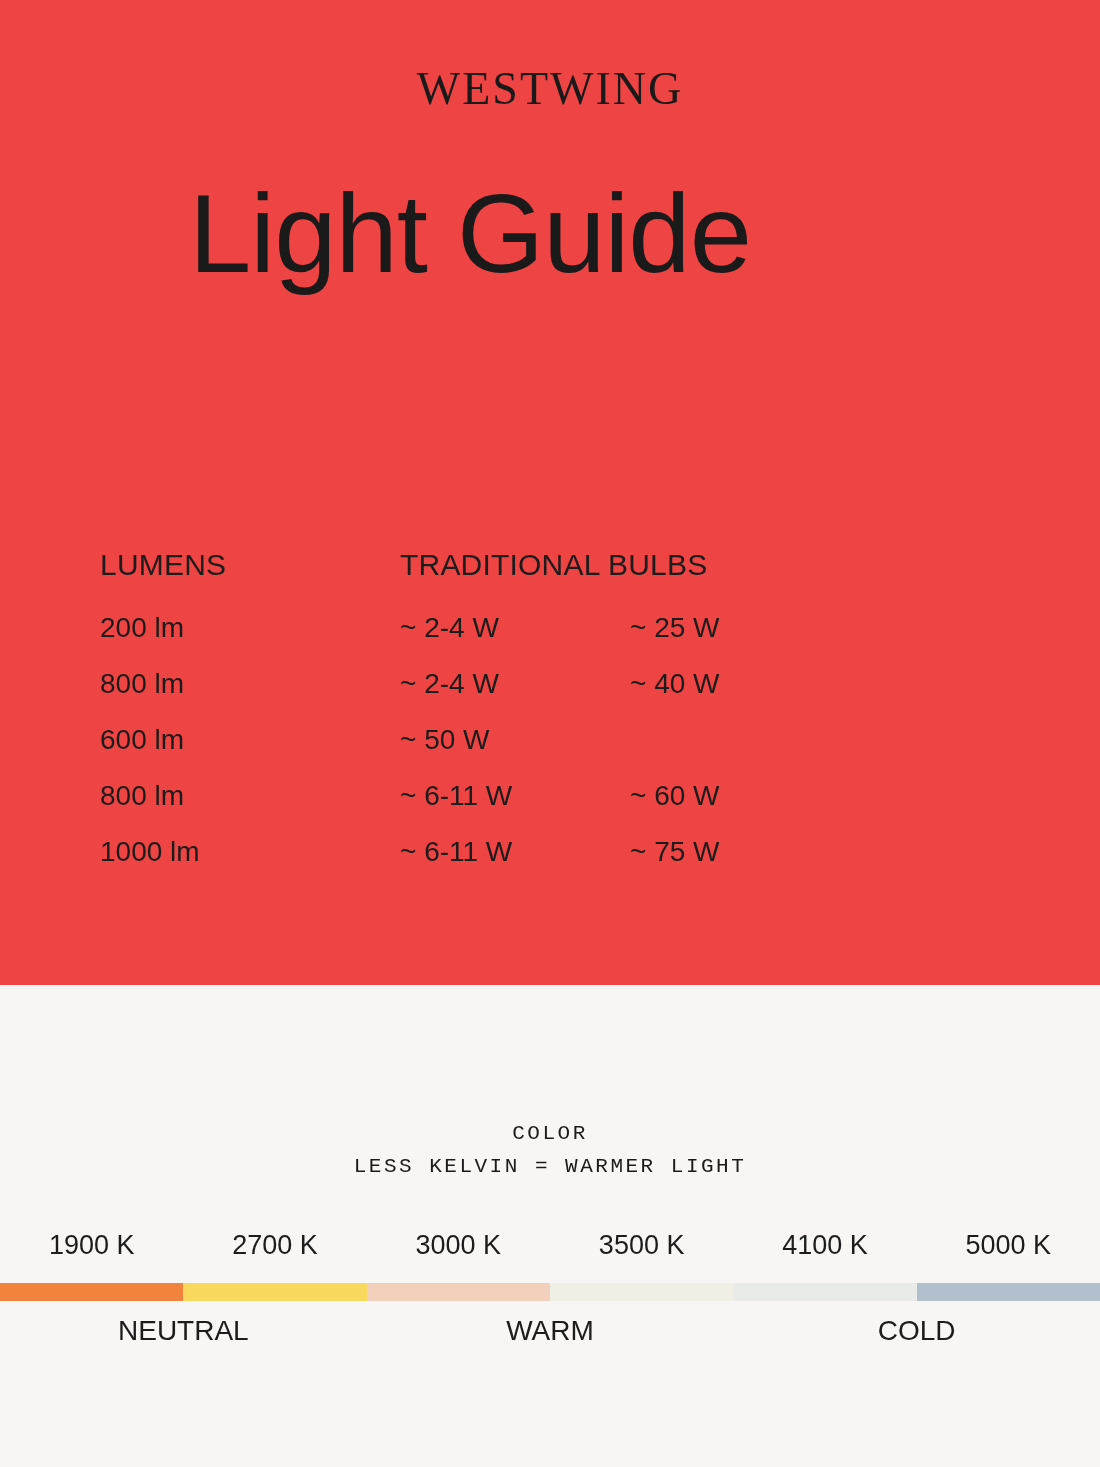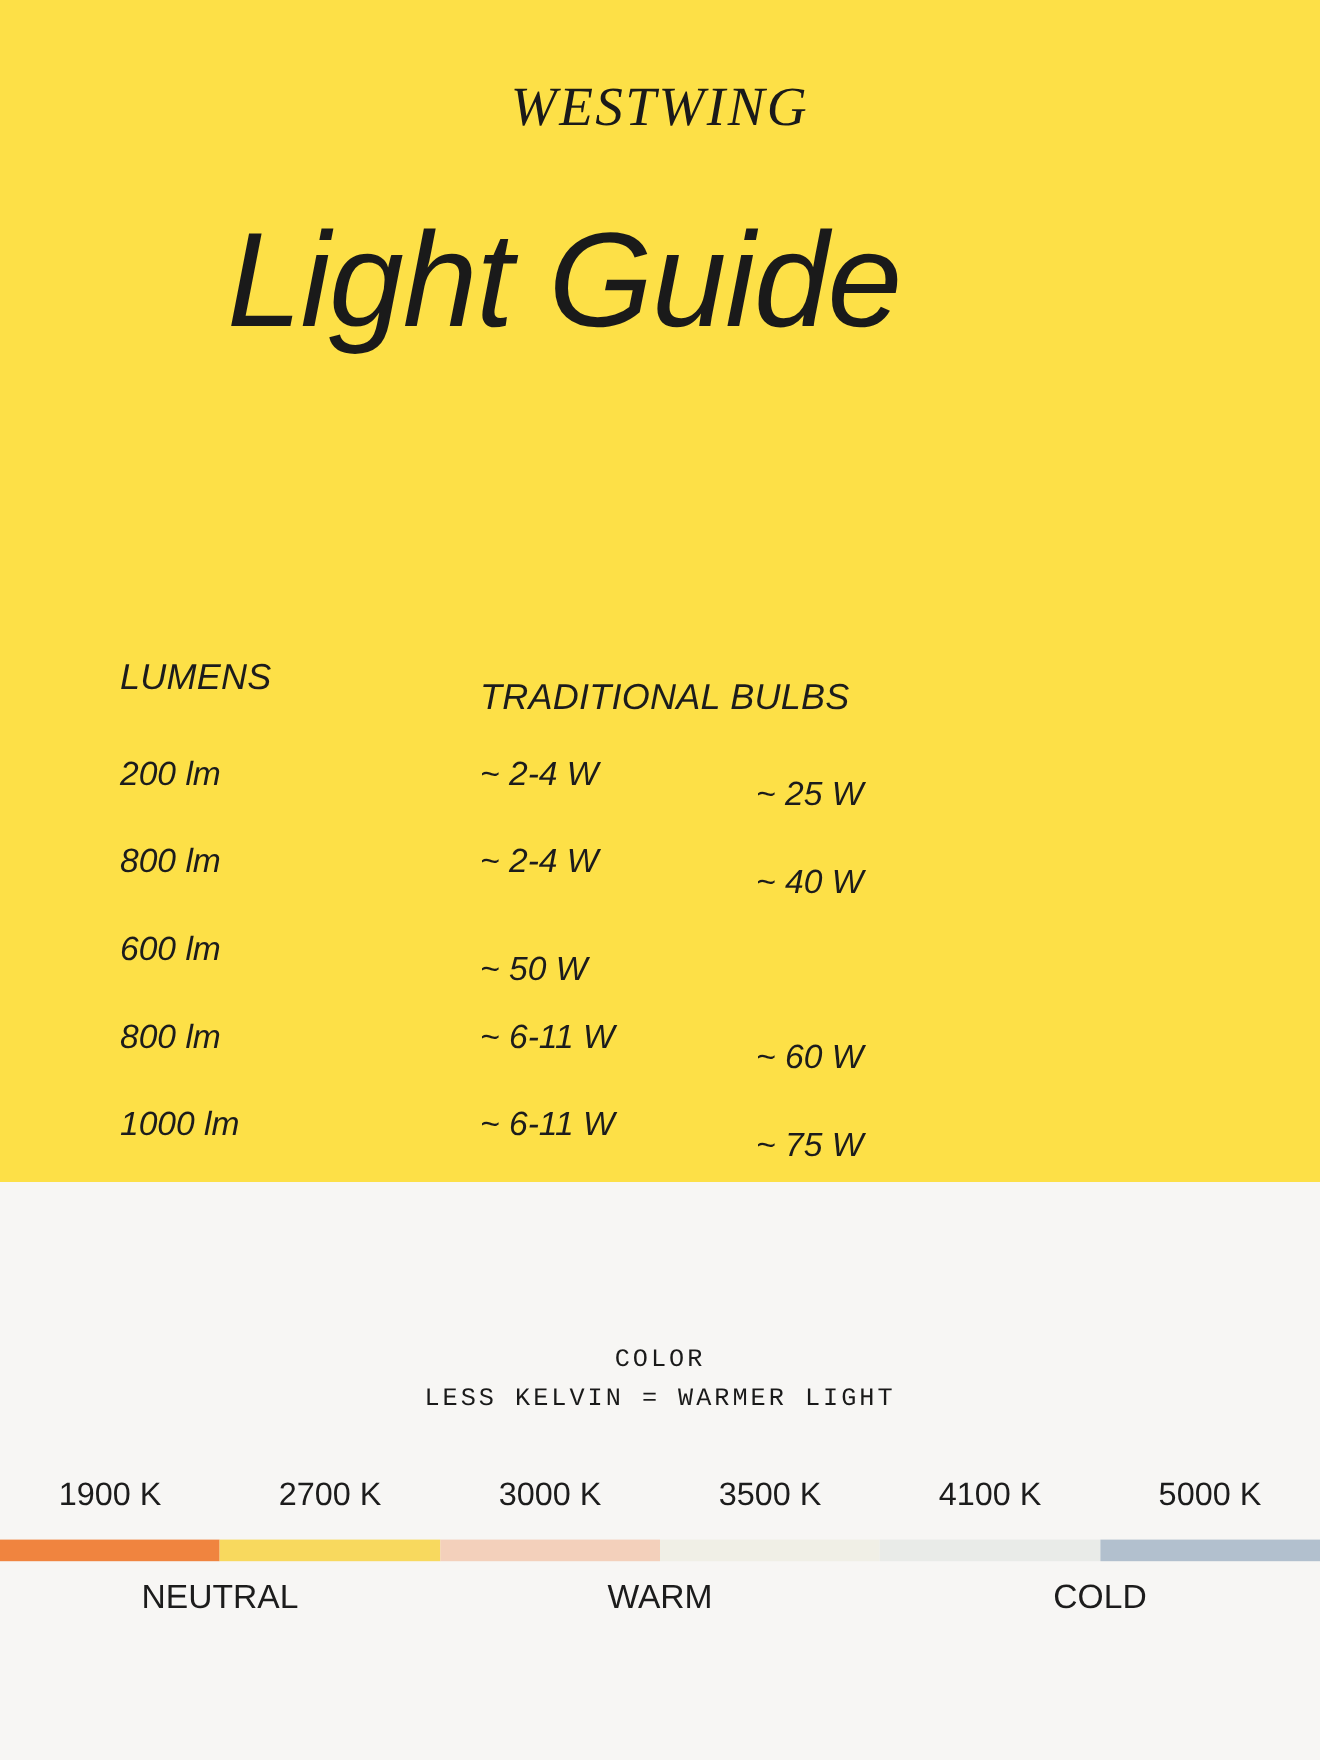--- a/index.html
+++ b/index.html
@@ -74,21 +74,21 @@
   .table-row {
     display: flex;
     width: 100%;
   }
   .table-row .cell {
     text-align: left;
     color: #1c1c1c;
   }
   .cell.c1 { width: 300px; }
   .cell.c2 { width: 230px; }
-  .cell.c3 { width: 370px; margin-top: 17px; }
+  .cell.c3 { width: 370px; }
 
   .table-head .cell {
     font-size: 30px;
     font-weight: 400;
     padding-bottom: 18px;
     letter-spacing: 0.2px;
   }
   .table-body .table-row .cell {
     font-size: 28px;
     padding: 12px 0;
@@ -145,21 +145,21 @@
     font-size: 28px;
     font-weight: 400;
     color: #1c1c1c;
   }
 </style>
 </head>
 <body>
 
 <div class="page">
 
-  <div class="top-panel" style="background: #fde047; font-style: italic;">
+  <div class="top-panel" style="background: #ef4444;">
 
     <div class="brand">WESTWING</div>
 
     <div class="main-title">Light Guide</div>
 
 
     <div class="table">
       <div class="table-head">
         <div class="table-row">
           <div class="cell c1">LUMENS</div>

